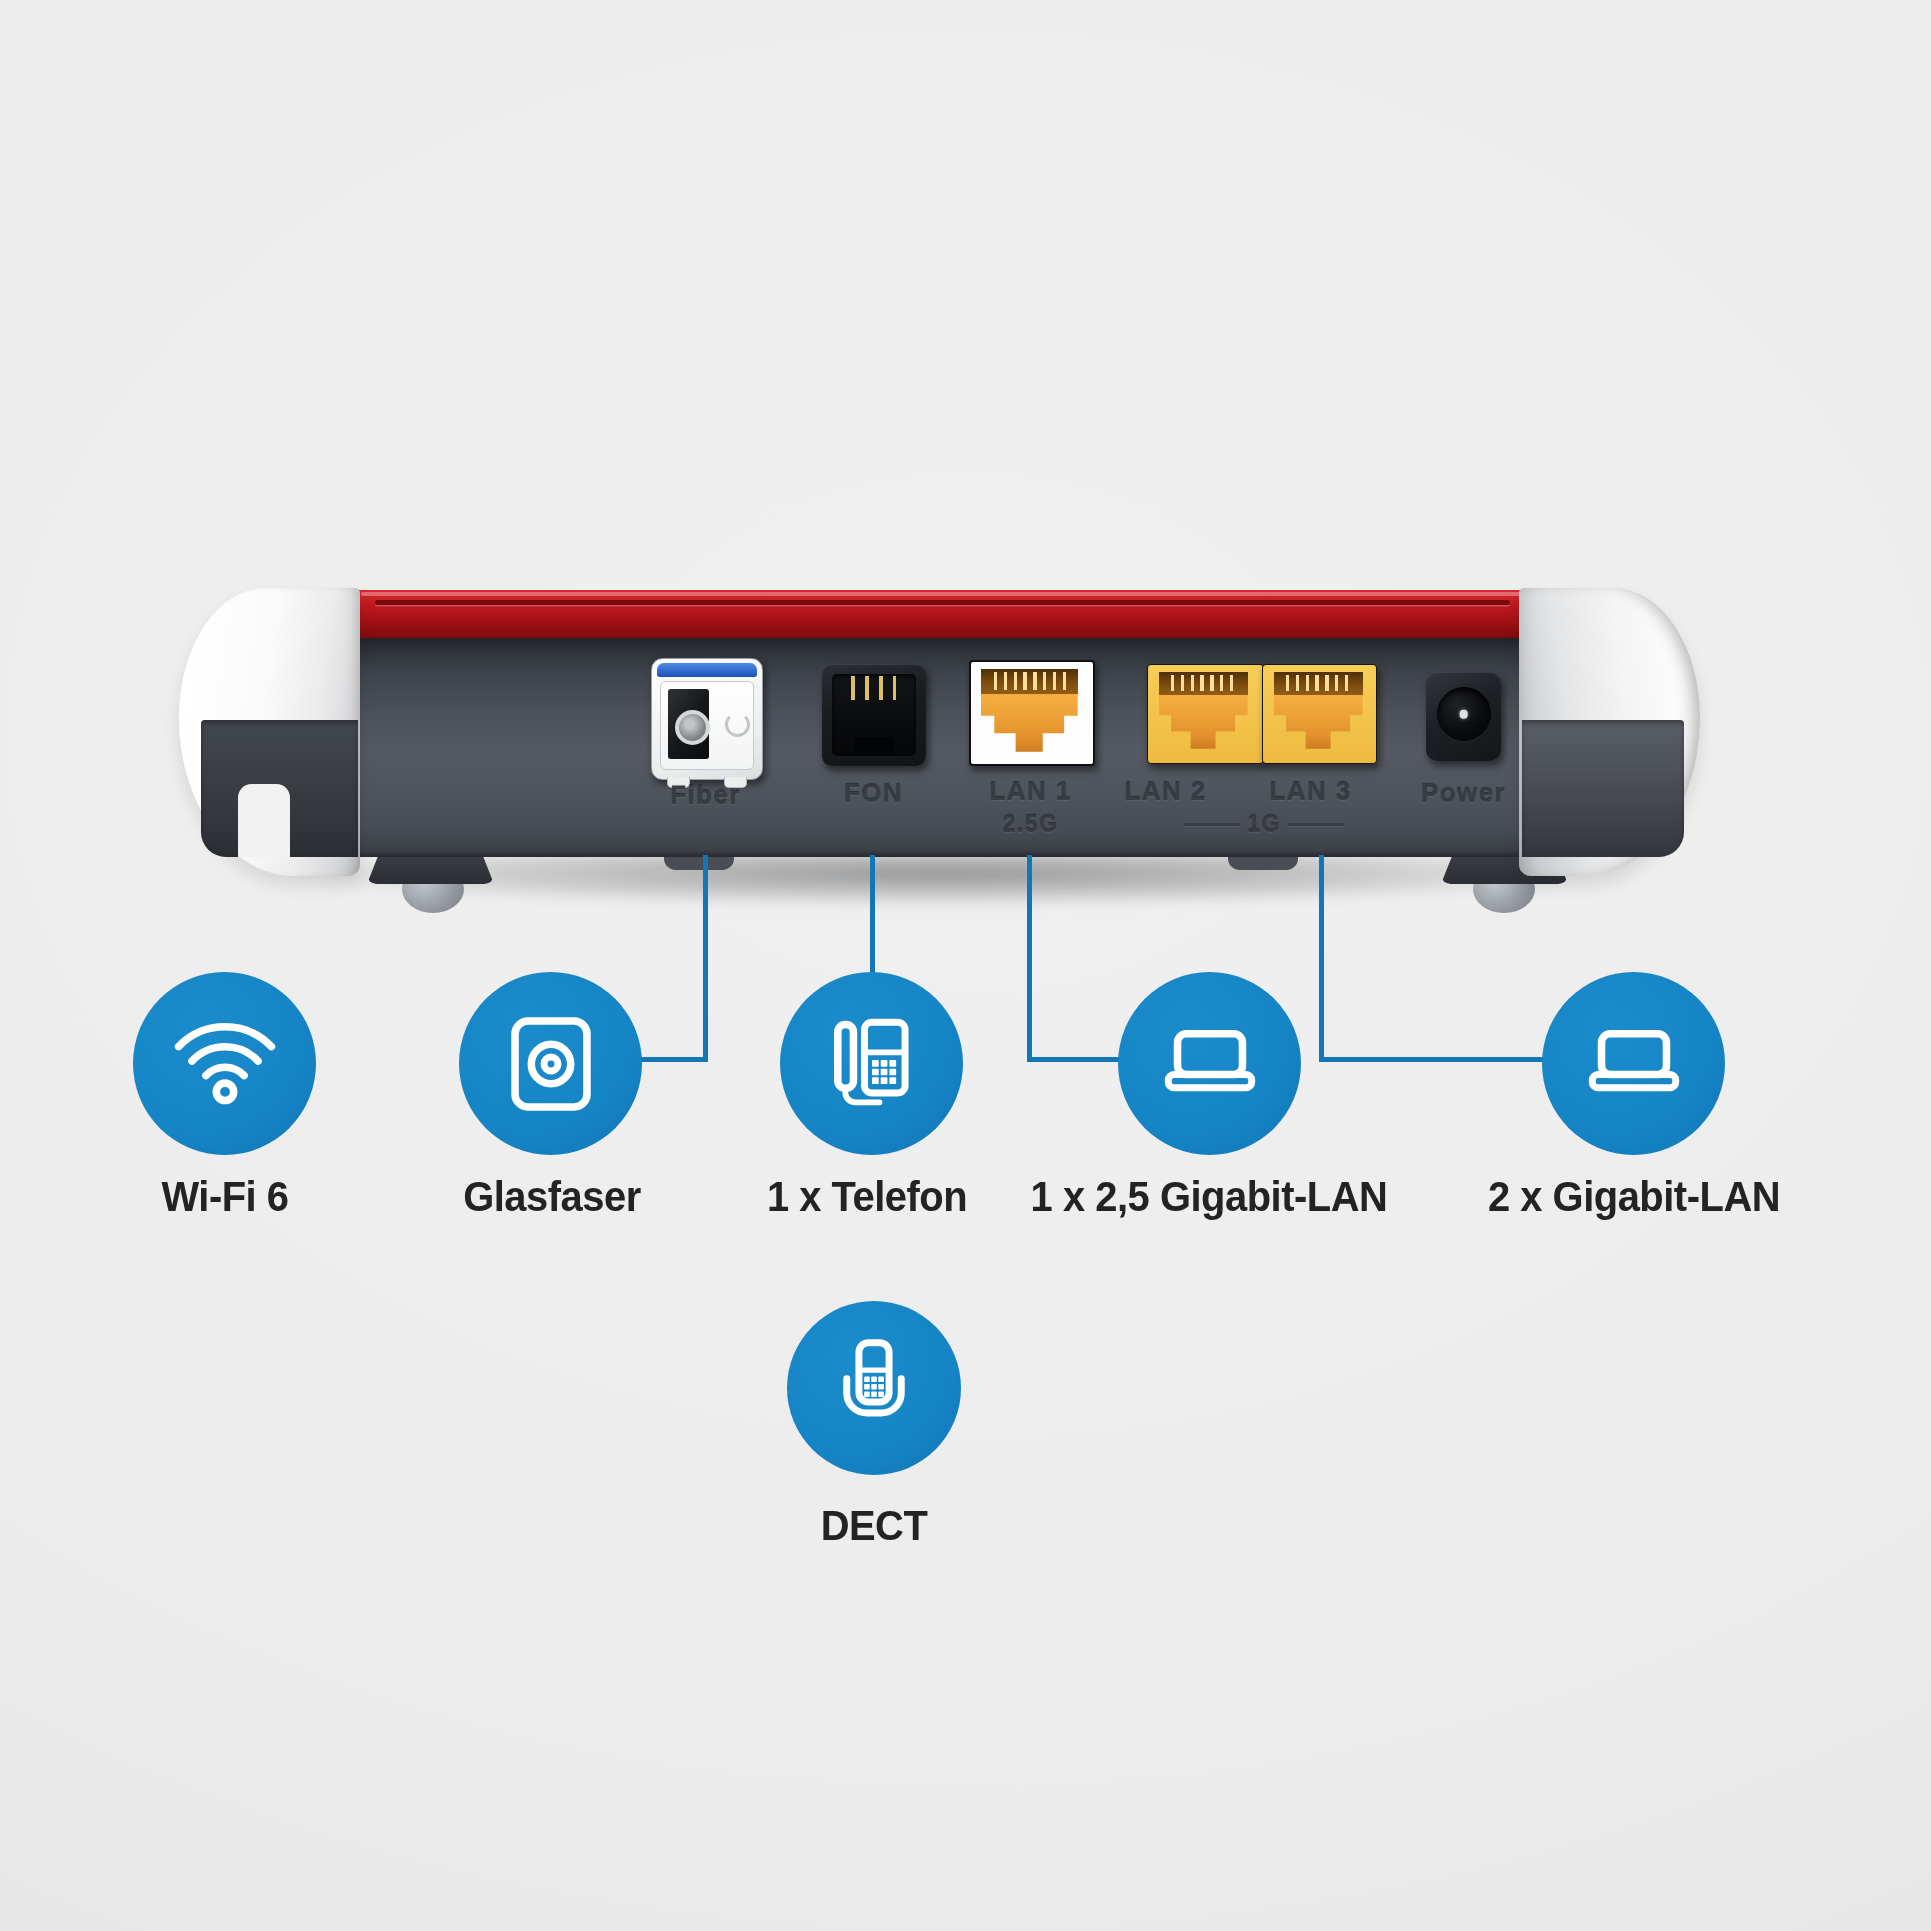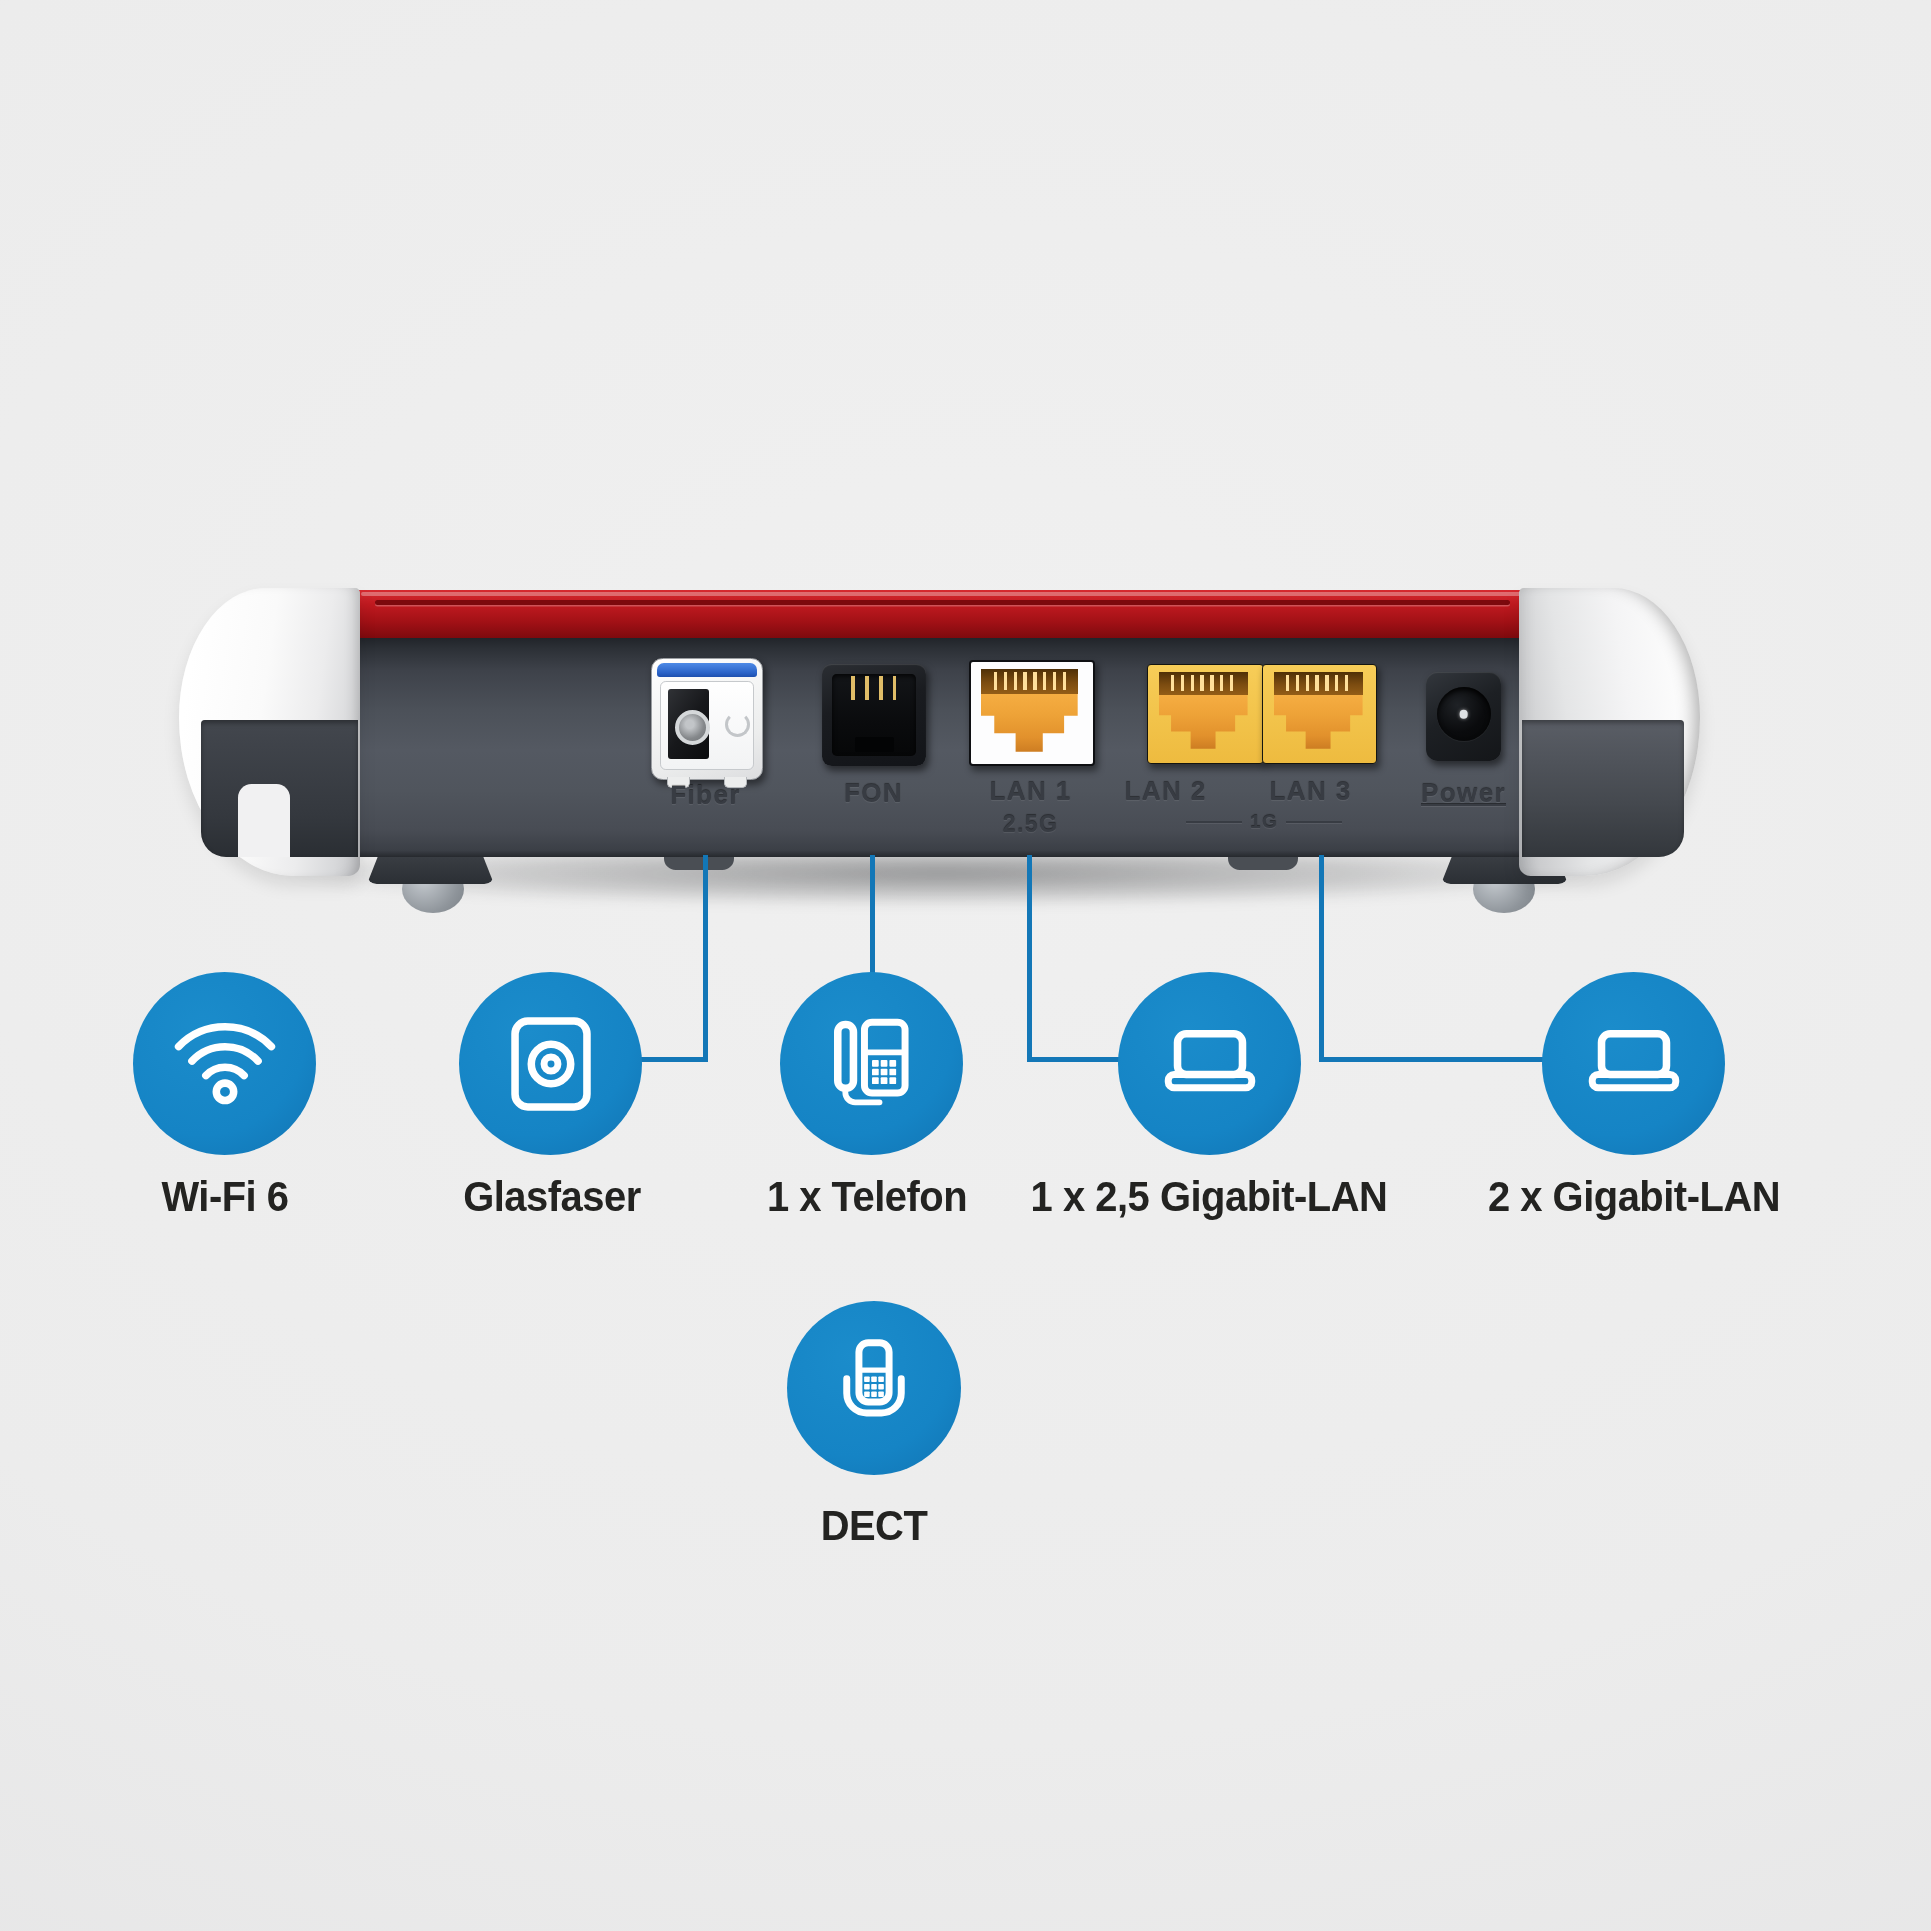--- a/index.html
+++ b/index.html
@@ -100,21 +100,21 @@
   .power-pin{left:50%;top:50%;transform:translate(-50%,-50%);width:8.7px;height:8.7px;border-radius:50%;
     background:#dfe2e4;box-shadow:0 0 3.9px rgba(255,255,255,.55);}
 
   
   .plabel{width:145px;text-align:center;font-weight:700;font-size:26px;letter-spacing:1.4px;
     color:#383c43;text-shadow:0 -1px 1px rgba(0,0,0,.45), 0 1px 1px rgba(255,255,255,.09);
     white-space:nowrap;}
   .plabel.sub{font-size:23px;}
   .lan-group{left:1155px;top:811px;width:218px;display:flex;align-items:center;justify-content:center;gap:7.7px;}
   .lan-group .dash{width:56px;height:2.9px;background:#383c43;box-shadow:0 1px 0 rgba(255,255,255,.08);}
-  .lan-group .g-label{font-weight:700;font-size:19px;letter-spacing:1.4px;color:#383c43;
+  .lan-group .g-label{font-weight:700;font-size:23px;letter-spacing:1.4px;color:#383c43;
     text-shadow:0 -1px 1px rgba(0,0,0,.45), 0 1px 1px rgba(255,255,255,.09);}
 
   
   .vline{width:4.8px;background:#1377b7;}
   .hline{height:4.8px;background:#1377b7;}
 
   
   .badge{width:183px;height:183px;border-radius:50%;display:flex;align-items:center;justify-content:center;
     background:radial-gradient(circle at 38% 32%, #1b8ccb 0%, #1584c5 62%, #1173b2 100%);}
   .badge svg{width:116px;height:116px;display:block;}
@@ -193,21 +193,21 @@
   <div class="abs plabel" style="left:801px;top:778px;">FON</div>
   <div class="abs plabel" style="left:958px;top:776px;">LAN 1</div>
   <div class="abs plabel sub" style="left:958px;top:811px;">2.5G</div>
   <div class="abs plabel" style="left:1093px;top:776px;">LAN 2</div>
   <div class="abs plabel" style="left:1238px;top:776px;">LAN 3</div>
   <div class="abs lan-group">
     <span class="dash"></span>
     <span class="g-label">1G</span>
     <span class="dash"></span>
   </div>
-  <div class="abs plabel" style="left:1391px;top:778px;text-decoration:underline;">Power</div>
+  <div class="abs plabel" style="left:1391px;top:778px;">Power</div>
 
   <div class="abs vline" style="left:703px;top:855px;height:205px;"></div>
   <div class="abs hline" style="left:640px;top:1057px;width:68px;"></div>
   <div class="abs vline" style="left:870px;top:855px;height:122px;"></div>
   <div class="abs vline" style="left:1027px;top:855px;height:205px;"></div>
   <div class="abs hline" style="left:1027px;top:1057px;width:95px;"></div>
   <div class="abs vline" style="left:1319px;top:855px;height:205px;"></div>
   <div class="abs hline" style="left:1319px;top:1057px;width:227px;"></div>
 
   <div class="abs badge" style="left:133px;top:972px;">

